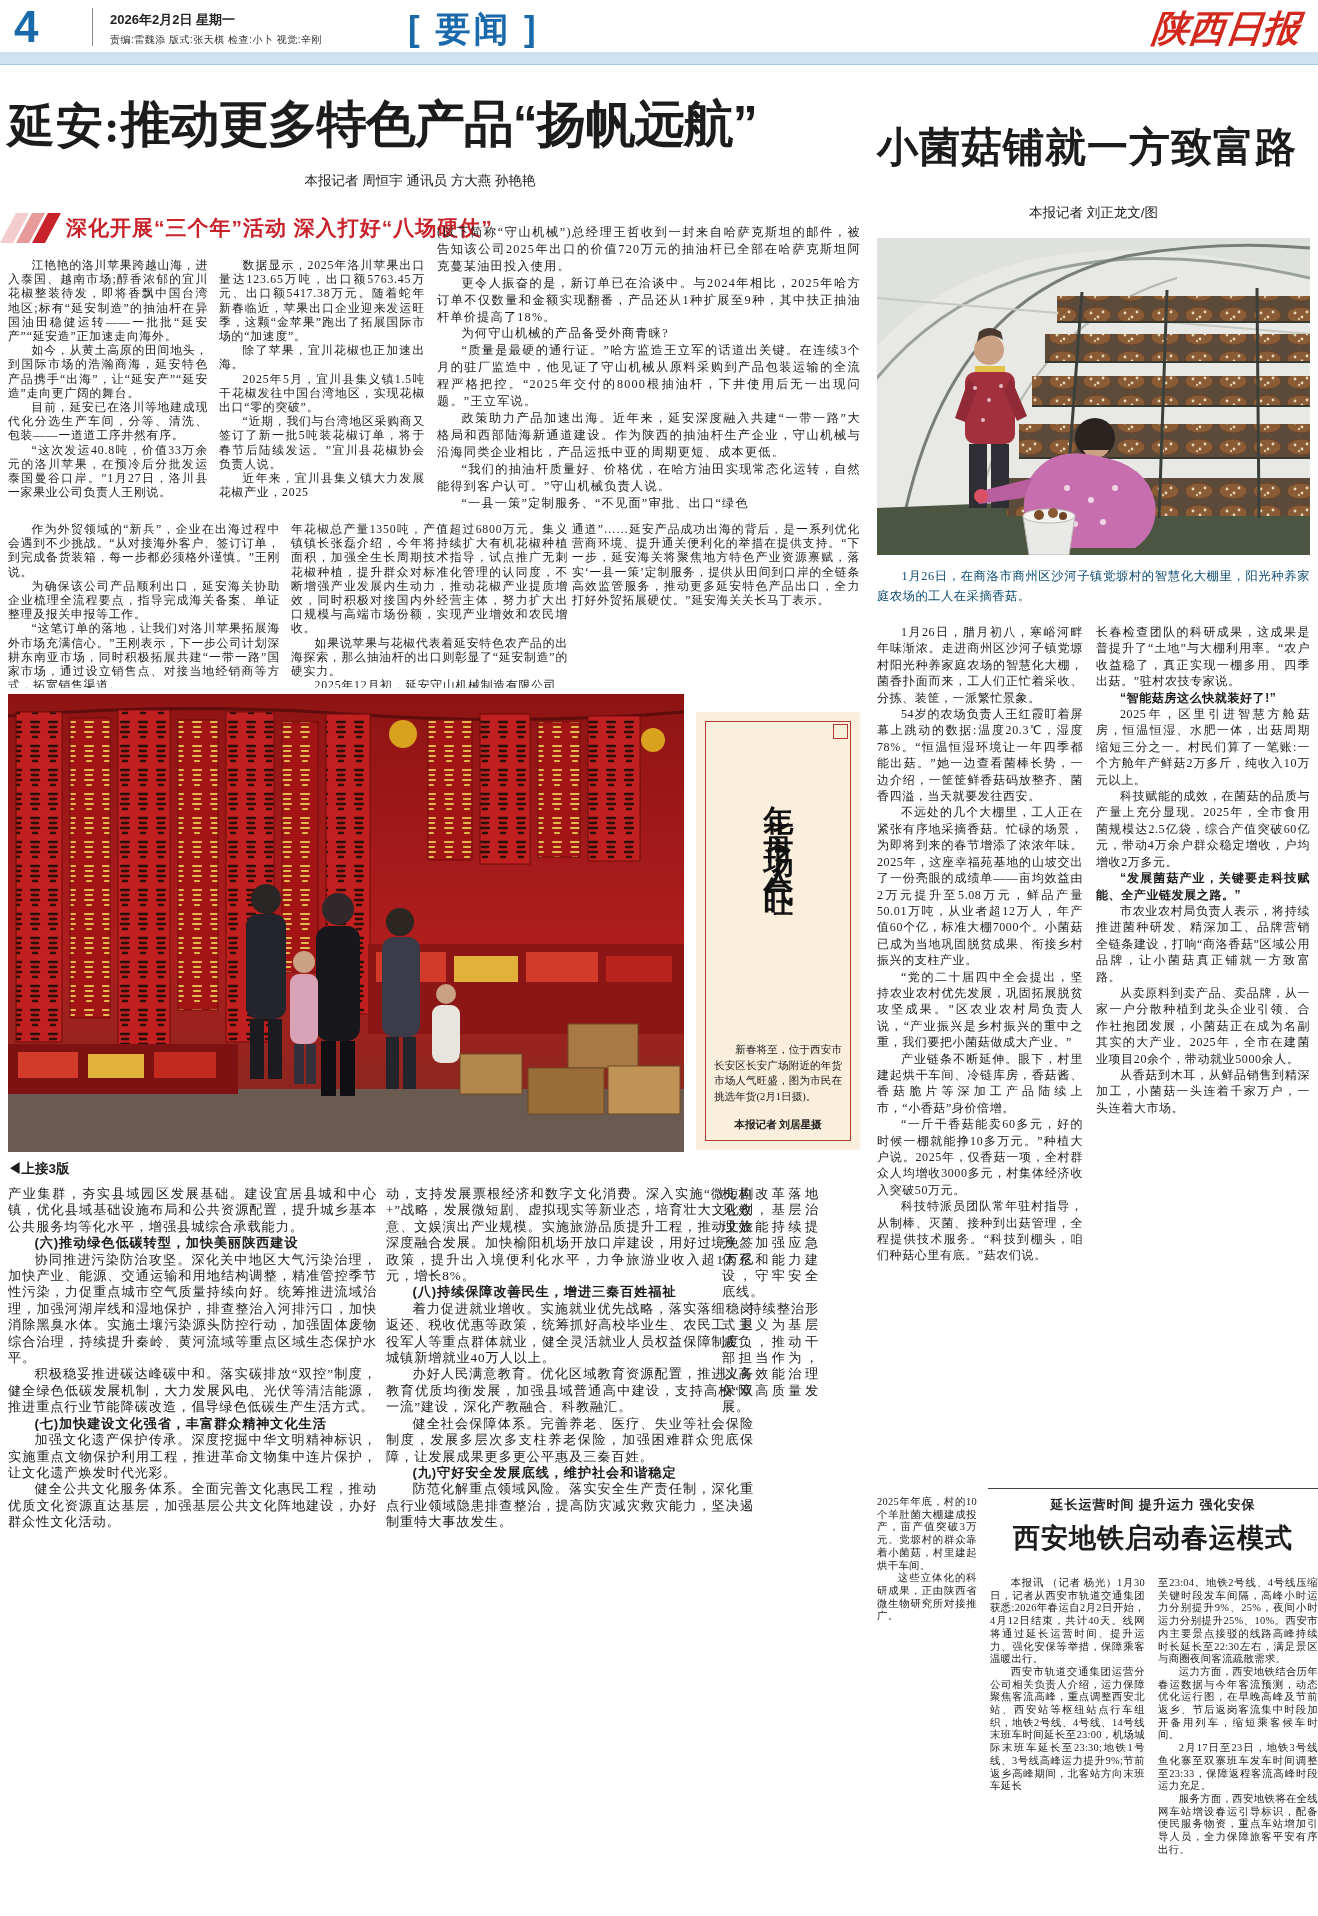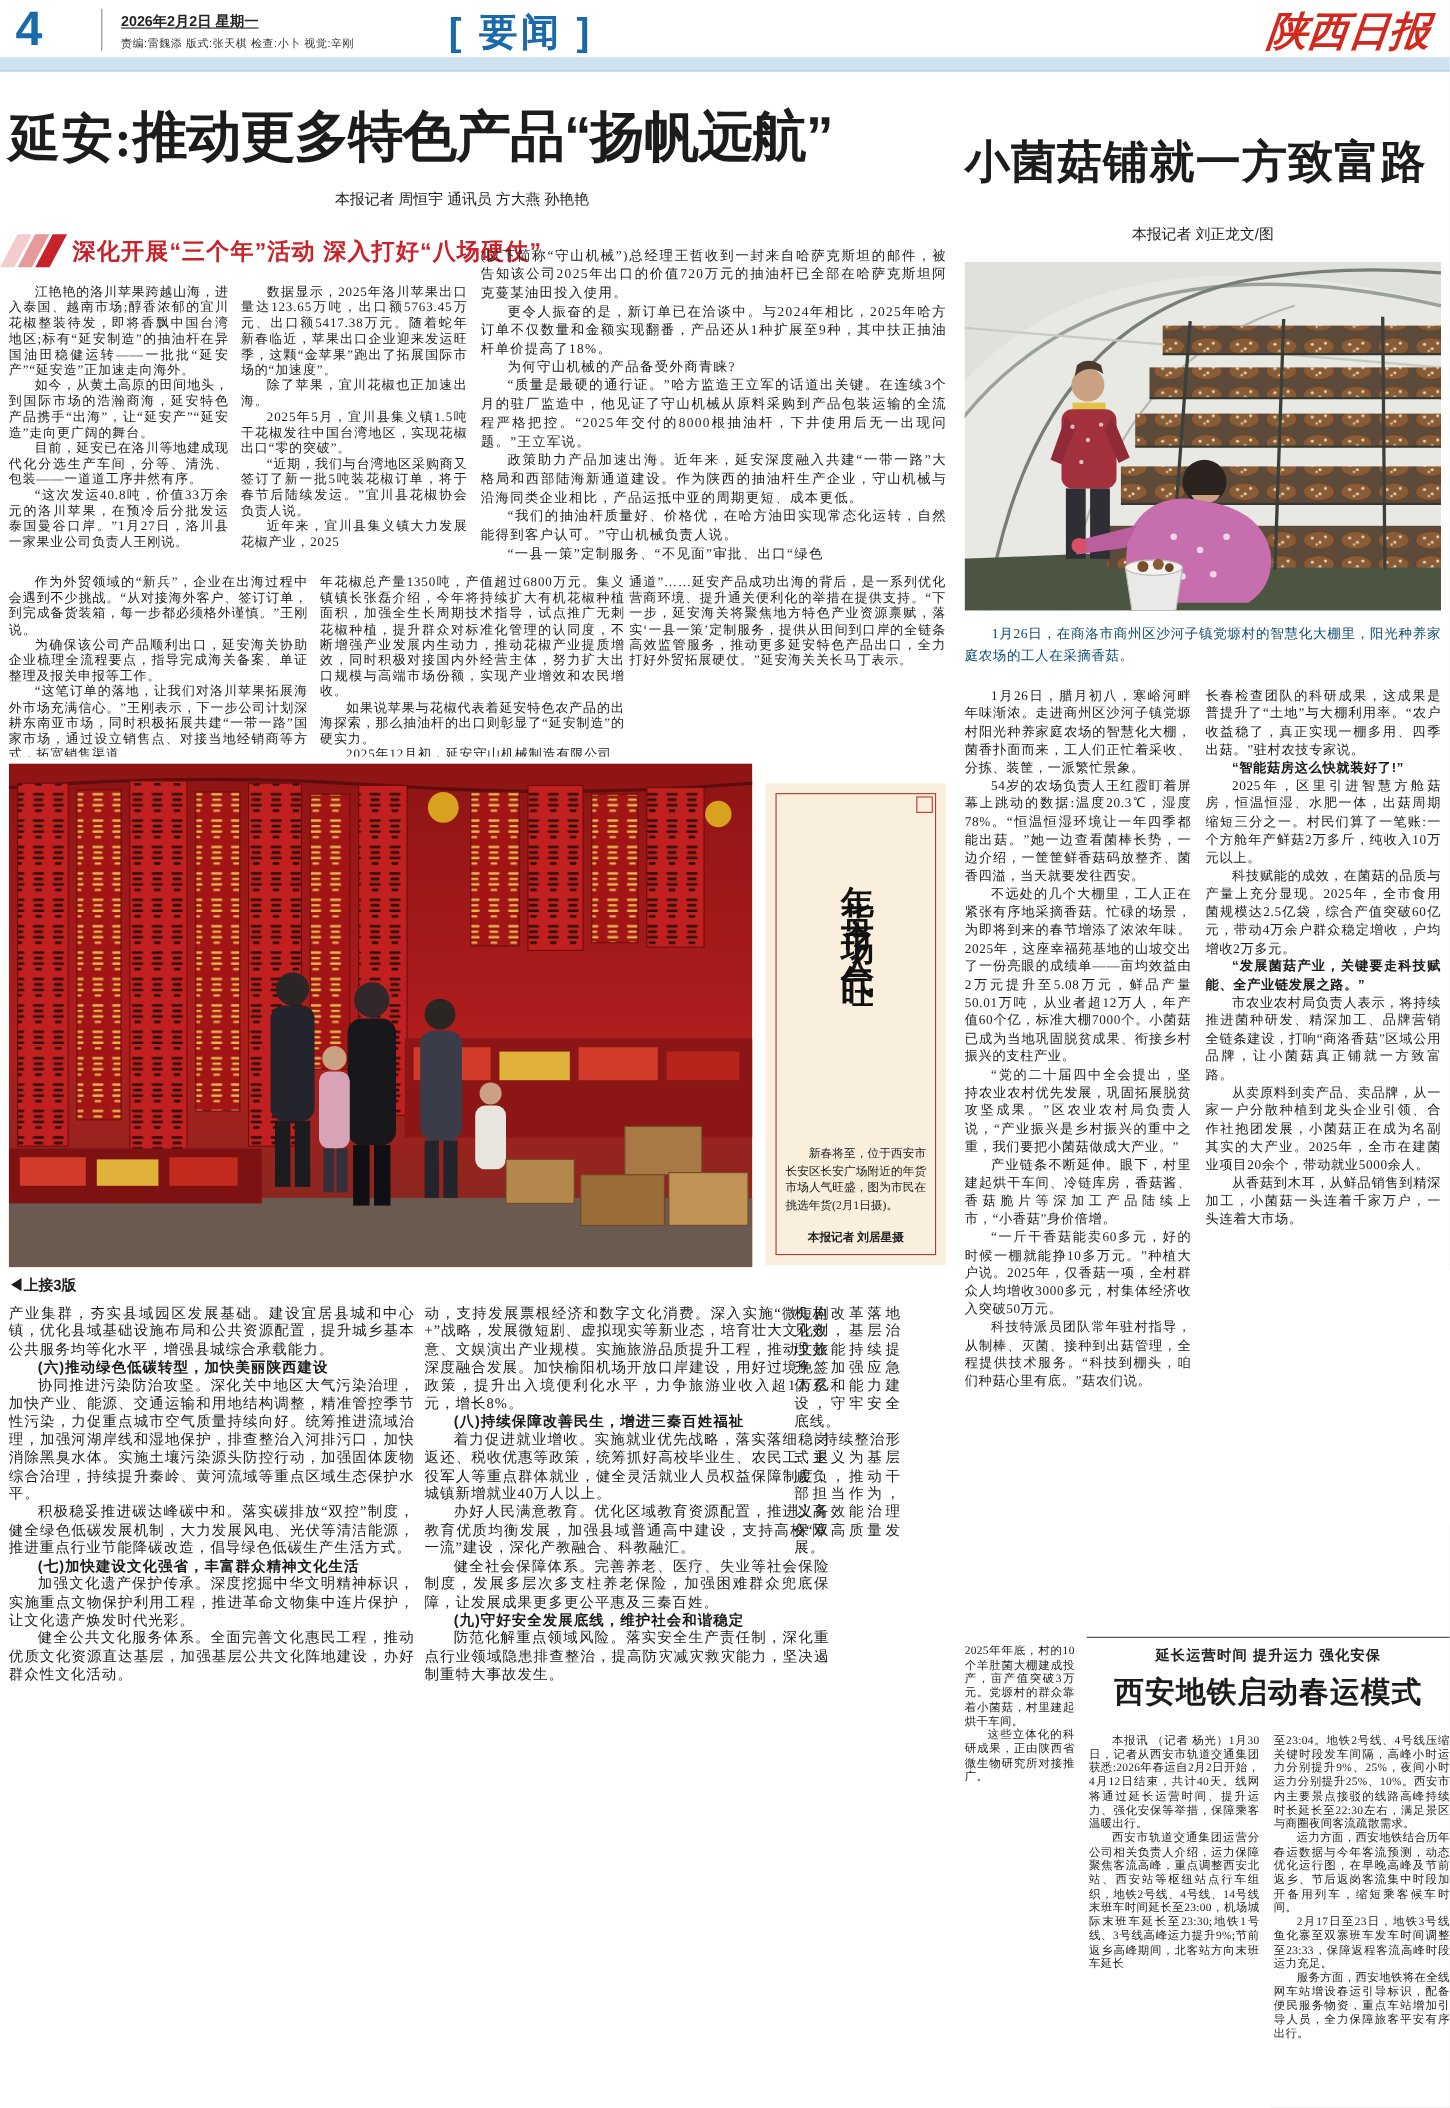--- a/index.html
+++ b/index.html
@@ -56,21 +56,21 @@
 </style>
 </head>
 <body>
 
 <div id="page">
 
   <div class="abs" style="left:14px;top:2px;">
     <span class="pagenum">4</span>
   </div>
   <div class="abs hline" style="left:92px;top:8px;height:38px;"></div>
-  <div class="abs date" style="left:110px;top:11px;text-decoration:underline;">2026年2月2日  星期一</div>
+  <div class="abs date" style="left:110px;top:11px;">2026年2月2日  星期一</div>
   <div class="abs staff" style="left:110px;top:33px;">责编:雷魏添  版式:张天棋  检查:小卜  视觉:辛刚</div>
   <div class="abs yaowen" style="left:380px;top:6px;margin-left:28px;">[ 要闻 ]</div>
   <div class="abs masthead" style="left:1152px;top:4px;">陕西日报</div>
   <div class="abs blueband" style="left:0;top:52px;width:1318px;height:12px;"></div>
 
   <div class="abs h1row" style="left:8px;top:88px;width:830px;height:70px;">
     <span class="h1pre">延安:</span>
     <span class="h1main">推动更多特色产品“扬帆远航”</span>
   </div>
   <div class="abs byline" style="left:140px;top:172px;width:560px;">本报记者  周恒宇  通讯员  方大燕  孙艳艳</div>

